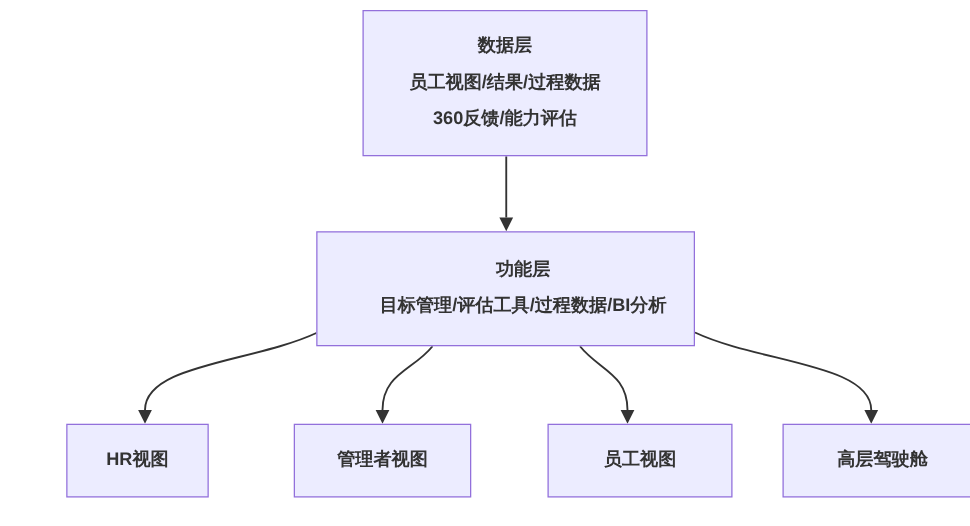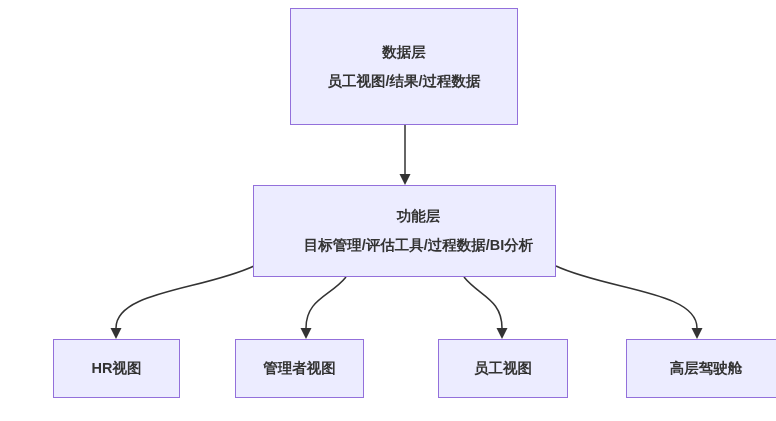--- a/index.html
+++ b/index.html
@@ -45,23 +45,23 @@
   }
   .node-line {
     color: #333333;
     font-weight: 700;
     font-size: 14.5px;
     line-height: 29px;
     white-space: nowrap;
   }
   .node-data-layer    { left: 262px; top: 8px;   width: 228px; height: 117px; }
   .node-function-layer{ left: 225px; top: 185px; width: 303px; height: 92px; padding-left: 28px; }
-  .node-hr-view       { left: 25px;  top: 339px; width: 127px; height: 59px; }
-  .node-manager-view  { left: 207px; top: 339px; width: 129px; height: 59px; align-items: center; }
-  .node-employee-view { left: 410px; top: 339px; width: 130px; height: 59px; }
+  .node-hr-view       { left: 25px;  top: 339px; width: 114px; height: 59px; }
+  .node-manager-view  { left: 207px; top: 339px; width: 142px; height: 59px; align-items: center; }
+  .node-employee-view { left: 410px; top: 339px; width: 148px; height: 59px; }
   .node-exec-view     { left: 598px; top: 339px; width: 160px; height: 59px; }
 </style>
 </head>
 <body>
 
 <div class="canvas">
 
   <svg class="edges" width="776" height="421" viewBox="0 0 776 421" xmlns="http://www.w3.org/2000/svg">
 
     <path class="edge-path" d="M377,125 L377,174"></path>
@@ -76,20 +76,21 @@
     <path class="edge-path" d="M436,277 C451,296 474,299 474,328"></path>
     <polygon class="arrowhead" points="468.5,328 479.5,328 474,339"></polygon>
 
     <path class="edge-path" d="M528,266 C579,290 669,291 669,328"></path>
     <polygon class="arrowhead" points="663.5,328 674.5,328 669,339"></polygon>
   </svg>
 
   <div class="node node-data-layer">
     <div class="node-line">数据层</div>
     <div class="node-line">员工视图/结果/过程数据</div>
+    <div class="node-line">360反馈/能力评估</div>
   </div>
 
   <div class="node node-function-layer">
     <div class="node-line">功能层</div>
     <div class="node-line">目标管理/评估工具/过程数据/BI分析</div>
   </div>
 
   <div class="node node-hr-view">
     <div class="node-line">HR视图</div>
   </div>

